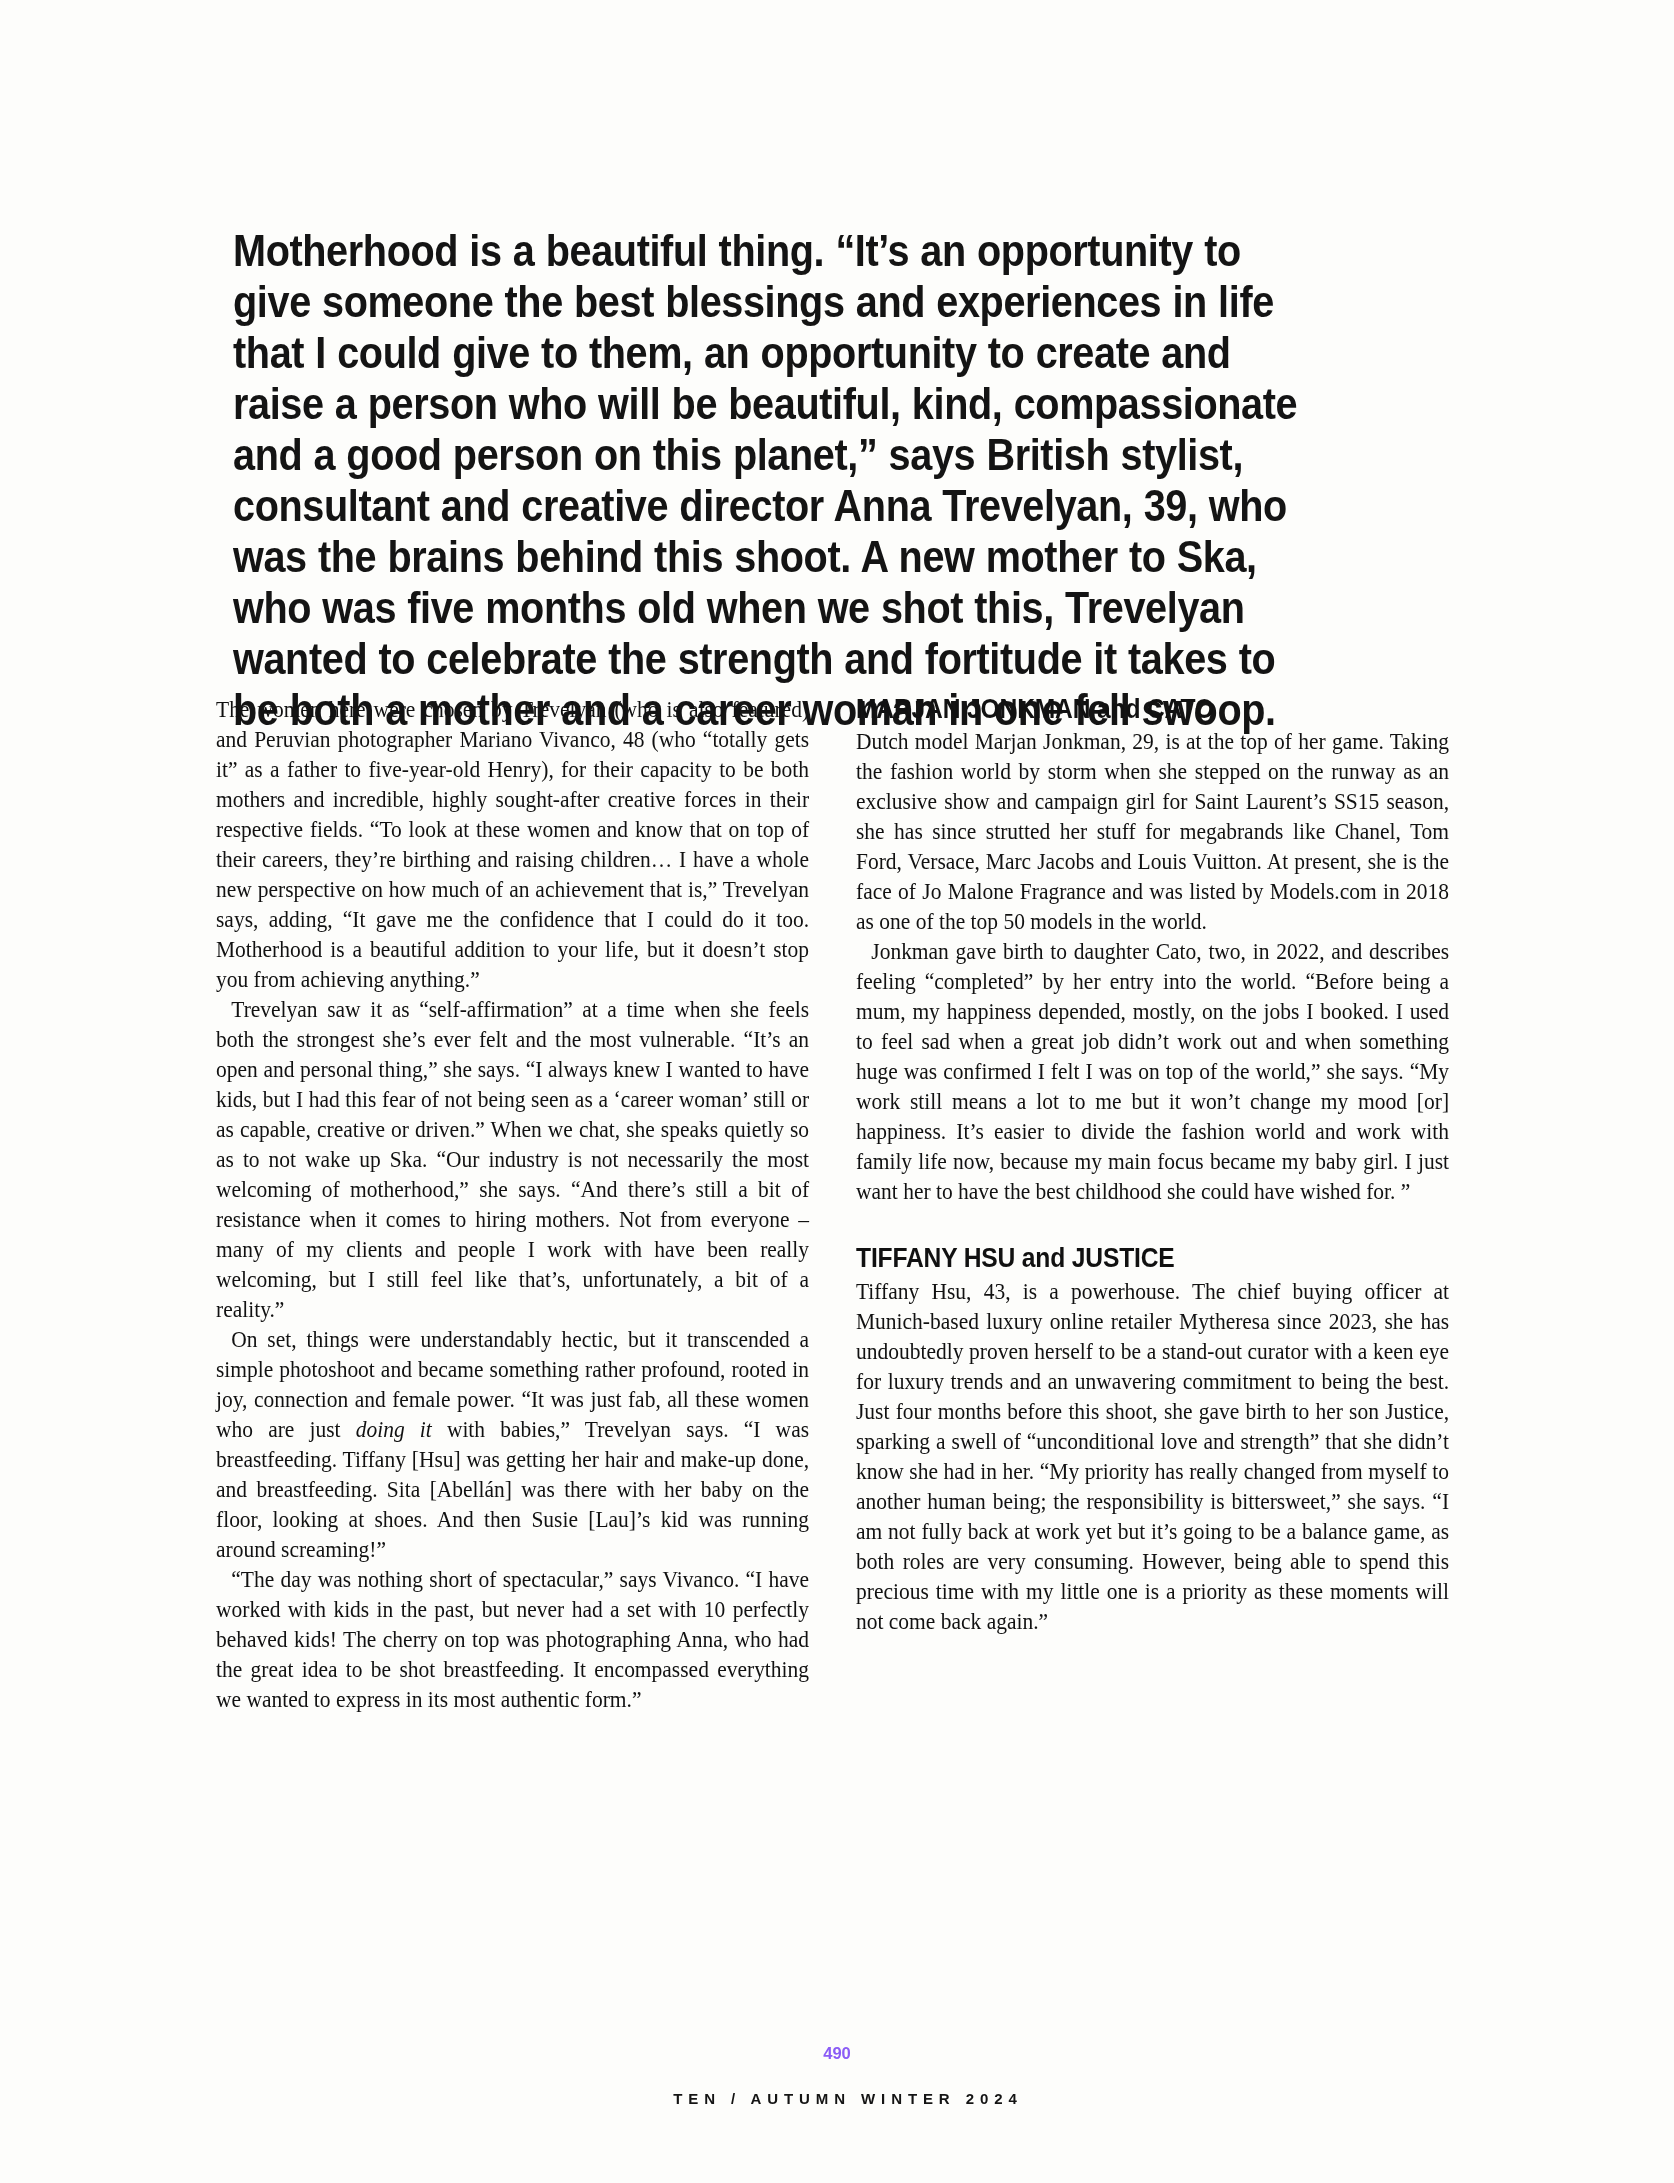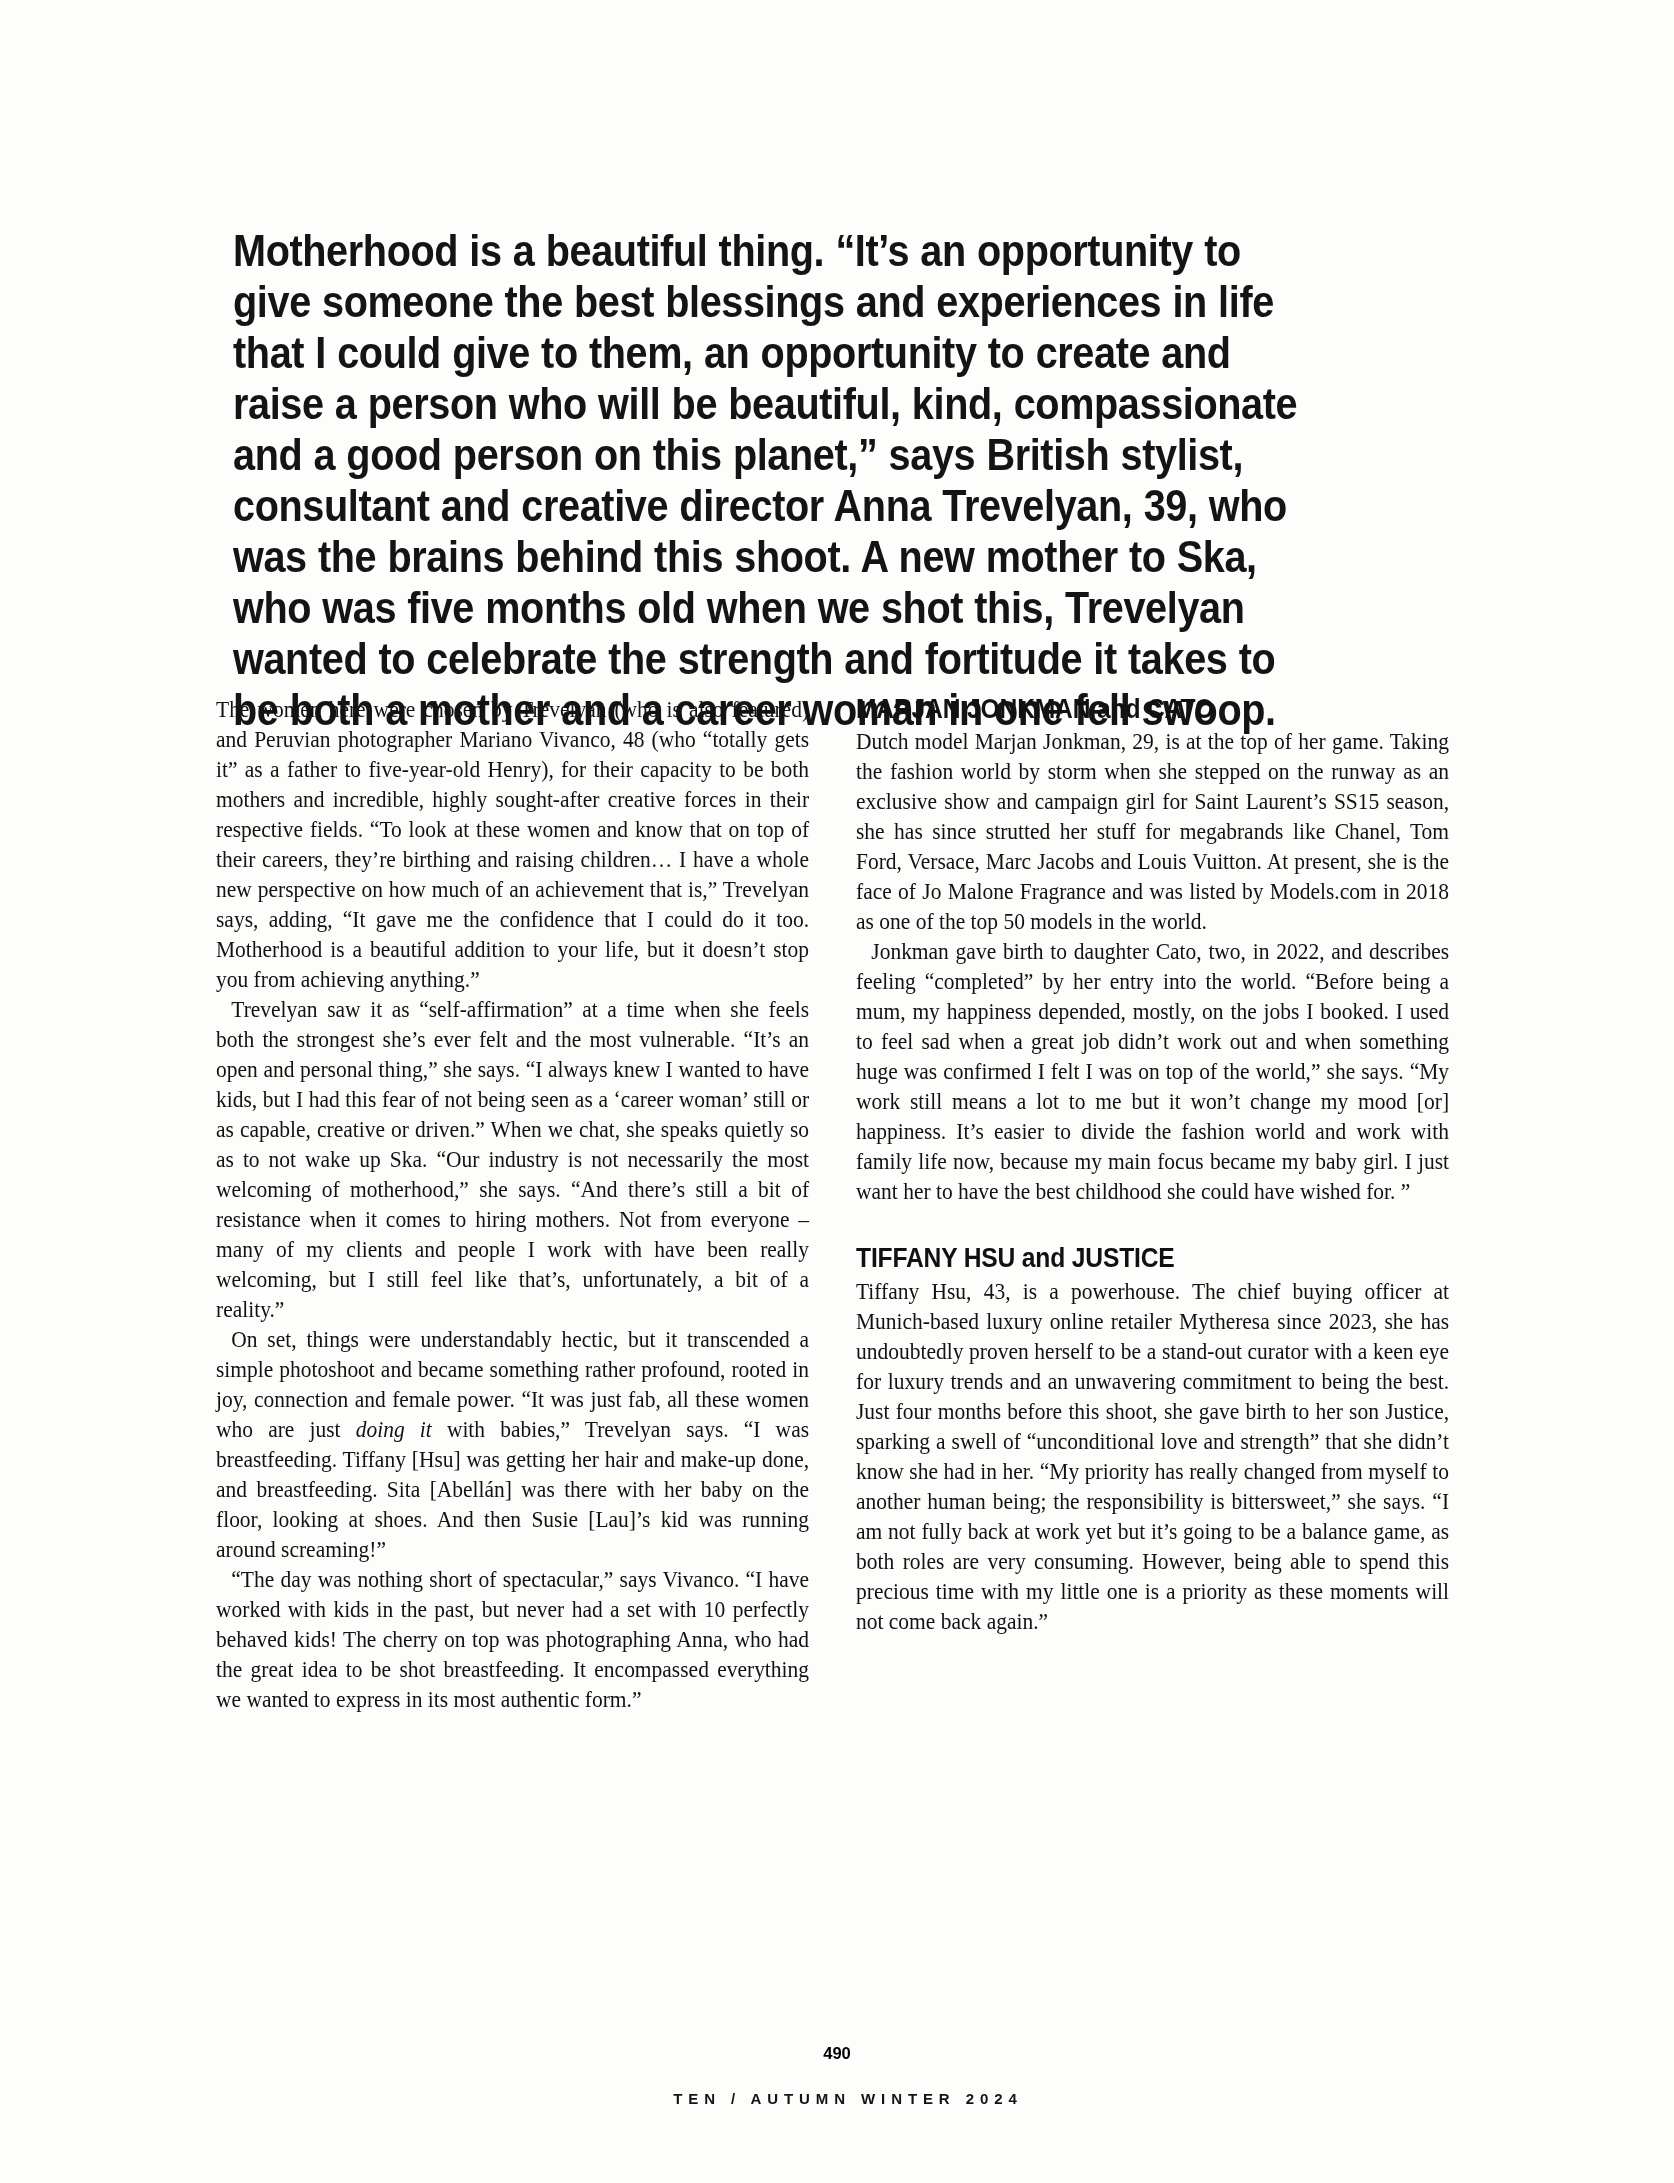--- a/index.html
+++ b/index.html
@@ -97,21 +97,21 @@
   .folio {
     position: absolute;
     left: 0;
     top: 2045px;
     width: 1674px;
     text-align: center;
     font-family: "Liberation Sans Narrow", "Liberation Sans", sans-serif;
     font-weight: 700;
     font-size: 16.6px;
     line-height: 18.5px;
-    color: #000000;
+    color: #8b5cf6;
     letter-spacing: 0px;
   }
   .issue-line {
     position: absolute;
     left: 0;
     top: 2090px;
     width: 1674px;
     text-align: center;
     font-family: "Liberation Sans Narrow", "Liberation Sans", sans-serif;
     font-weight: 700;

